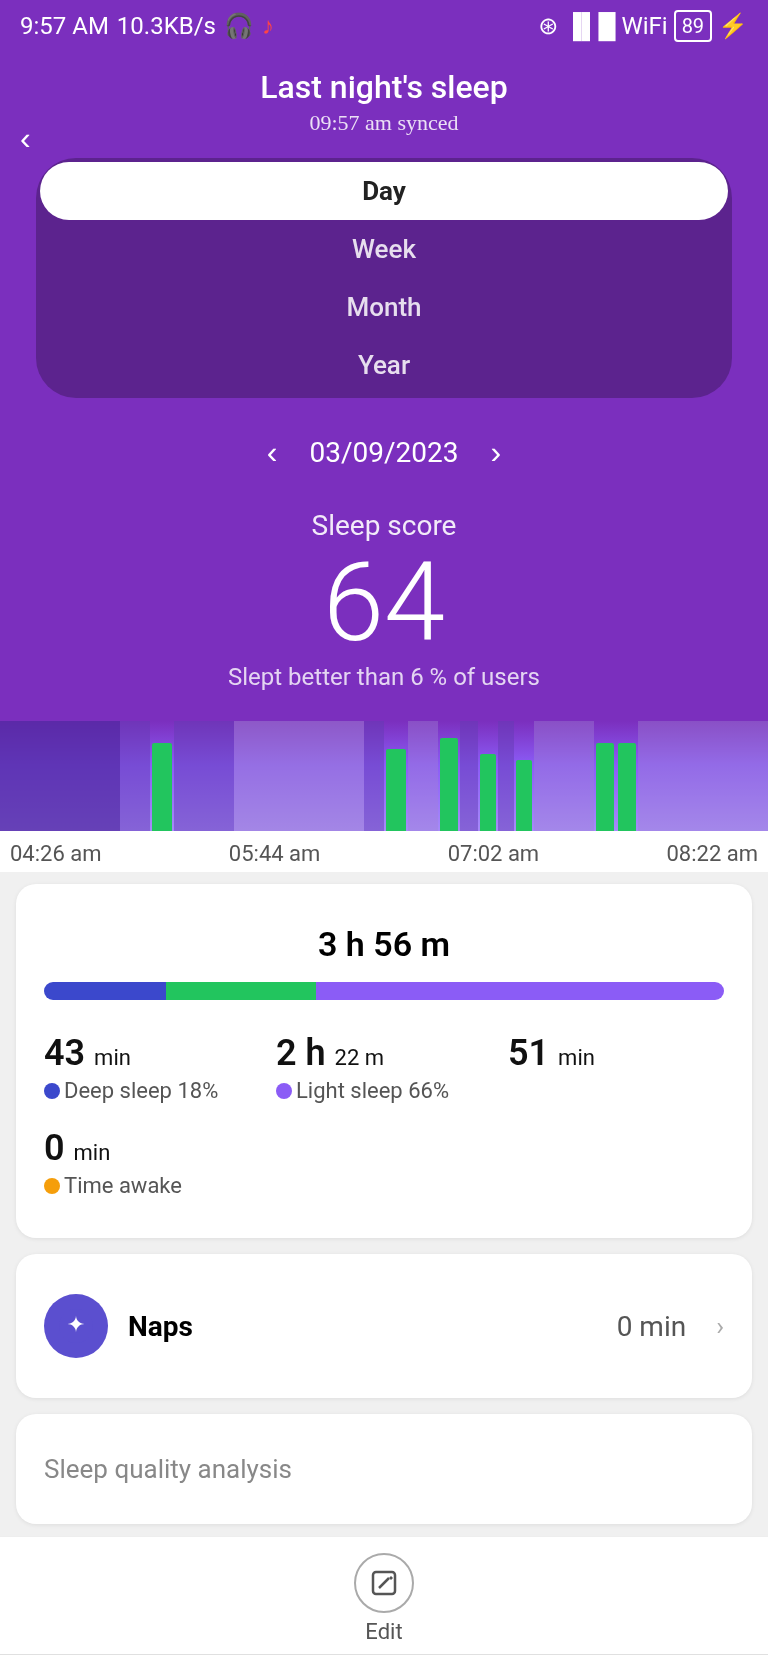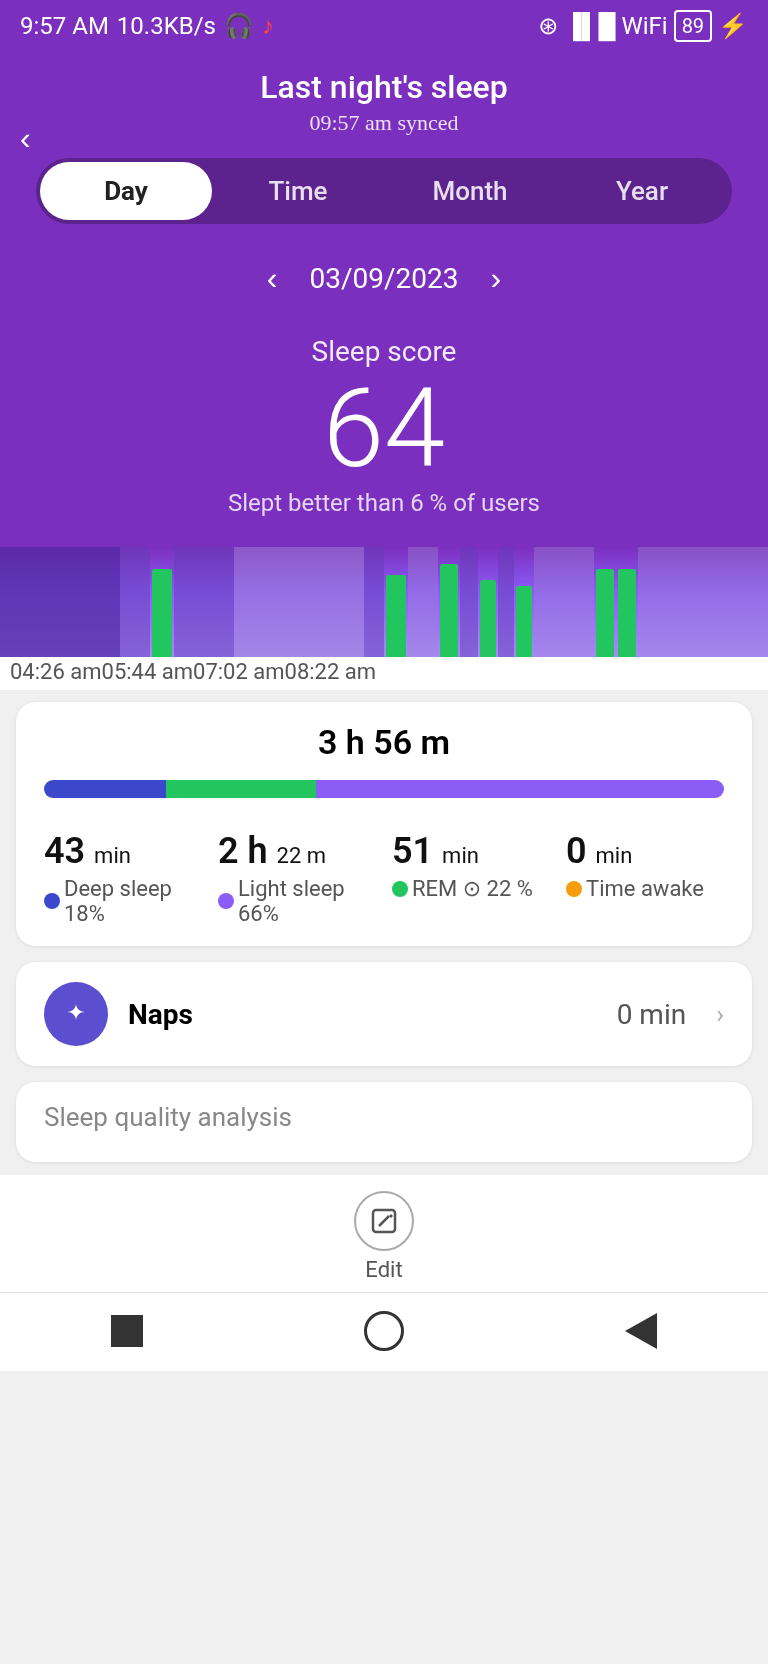--- a/index.html
+++ b/index.html
@@ -53,20 +53,21 @@
       font-family: Liberation Serif, serif;
     }
 
     
     .tab-bar {
       display: flex;
       margin: 22px 16px 0;
       background: rgba(0,0,0,0.25);
       border-radius: 40px;
       padding: 4px;
+      flex-direction: column;
     }
     .tab-item {
       flex: 1;
       text-align: center;
       padding: 14px 0;
       border-radius: 36px;
       font-size: 26px;
       font-weight: 500;
       color: rgba(255,255,255,0.85);
       cursor: pointer;
@@ -125,39 +126,40 @@
     .sleep-chart-area {
       background: linear-gradient(to bottom, #7B2FBE 0%, #8B5CF6 40%, #A78BFA 100%);
       height: 110px;
       position: relative;
       overflow: hidden;
     }
 
     
     .time-labels {
       display: flex;
-      padding: 2px 10px 6px;
+      justify-content: space-between;
+      padding: 10px 10px 6px;
       background: white;
       font-size: 22px;
       color: #555;
     }
 
     
     .cards-section {
       background: #f0f0f0;
       padding: 12px 16px;
       display: flex;
       flex-direction: column;
       gap: 16px;
     }
 
     .card {
       background: white;
       border-radius: 20px;
-      padding: 20px 28px;
+      padding: 40px 28px;
       box-shadow: 0 1px 4px rgba(0,0,0,0.08);
     }
 
     
     .duration-title {
       font-size: 34px;
       font-weight: 600;
       text-align: center;
       margin-bottom: 18px;
     }
@@ -167,21 +169,21 @@
       display: flex;
       overflow: hidden;
       margin-bottom: 28px;
     }
     .bar-deep { background: #3B48CC; }
     .bar-light { background: #22C55E; }
     .bar-rem { background: #8B5CF6; }
 
     .sleep-stats-grid {
       display: grid;
-      grid-template-columns: 1fr 1fr 1fr 1fr;
+      grid-template-columns: 1fr 1fr 1fr;
       gap: 24px 16px;
       margin-top: 32px;
     }
     .stat-item { }
     .stat-value {
       font-size: 36px;
       font-weight: 600;
       color: #111;
     }
     .stat-value span {
@@ -332,21 +334,21 @@
     </div>
   </div>
 
   <div class="header-section" style="position:relative;">
     <button class="back-btn">‹</button>
     <div class="header-title">Last night's sleep</div>
     <div class="header-subtitle">09:57 am synced</div>
 
     <div class="tab-bar">
       <div class="tab-item active">Day</div>
-      <div class="tab-item">Time</div>
+      <div class="tab-item">Week</div>
       <div class="tab-item">Month</div>
       <div class="tab-item">Year</div>
     </div>
 
     <div class="date-nav">
       <button class="date-nav-btn">‹</button>
       <span class="date-label">03/09/2023</span>
       <button class="date-nav-btn">›</button>
     </div>
   </div>
@@ -408,24 +410,20 @@
         </div>
         <div class="stat-item">
           <div class="stat-value">2 h <span>22 m</span></div>
           <div class="stat-label">
             <span class="dot dot-light"></span>
             <span>Light sleep 66%</span>
           </div>
         </div>
         <div class="stat-item">
           <div class="stat-value">51 <span>min</span></div>
-          <div class="stat-label">
-            <span class="dot dot-rem"></span>
-            <span>REM ⊙ 22 %</span>
-          </div>
         </div>
         <div class="stat-item">
           <div class="stat-value">0 <span>min</span></div>
           <div class="stat-label">
             <span class="dot dot-awake"></span>
             <span>Time awake</span>
           </div>
         </div>
       </div>
     </div>

